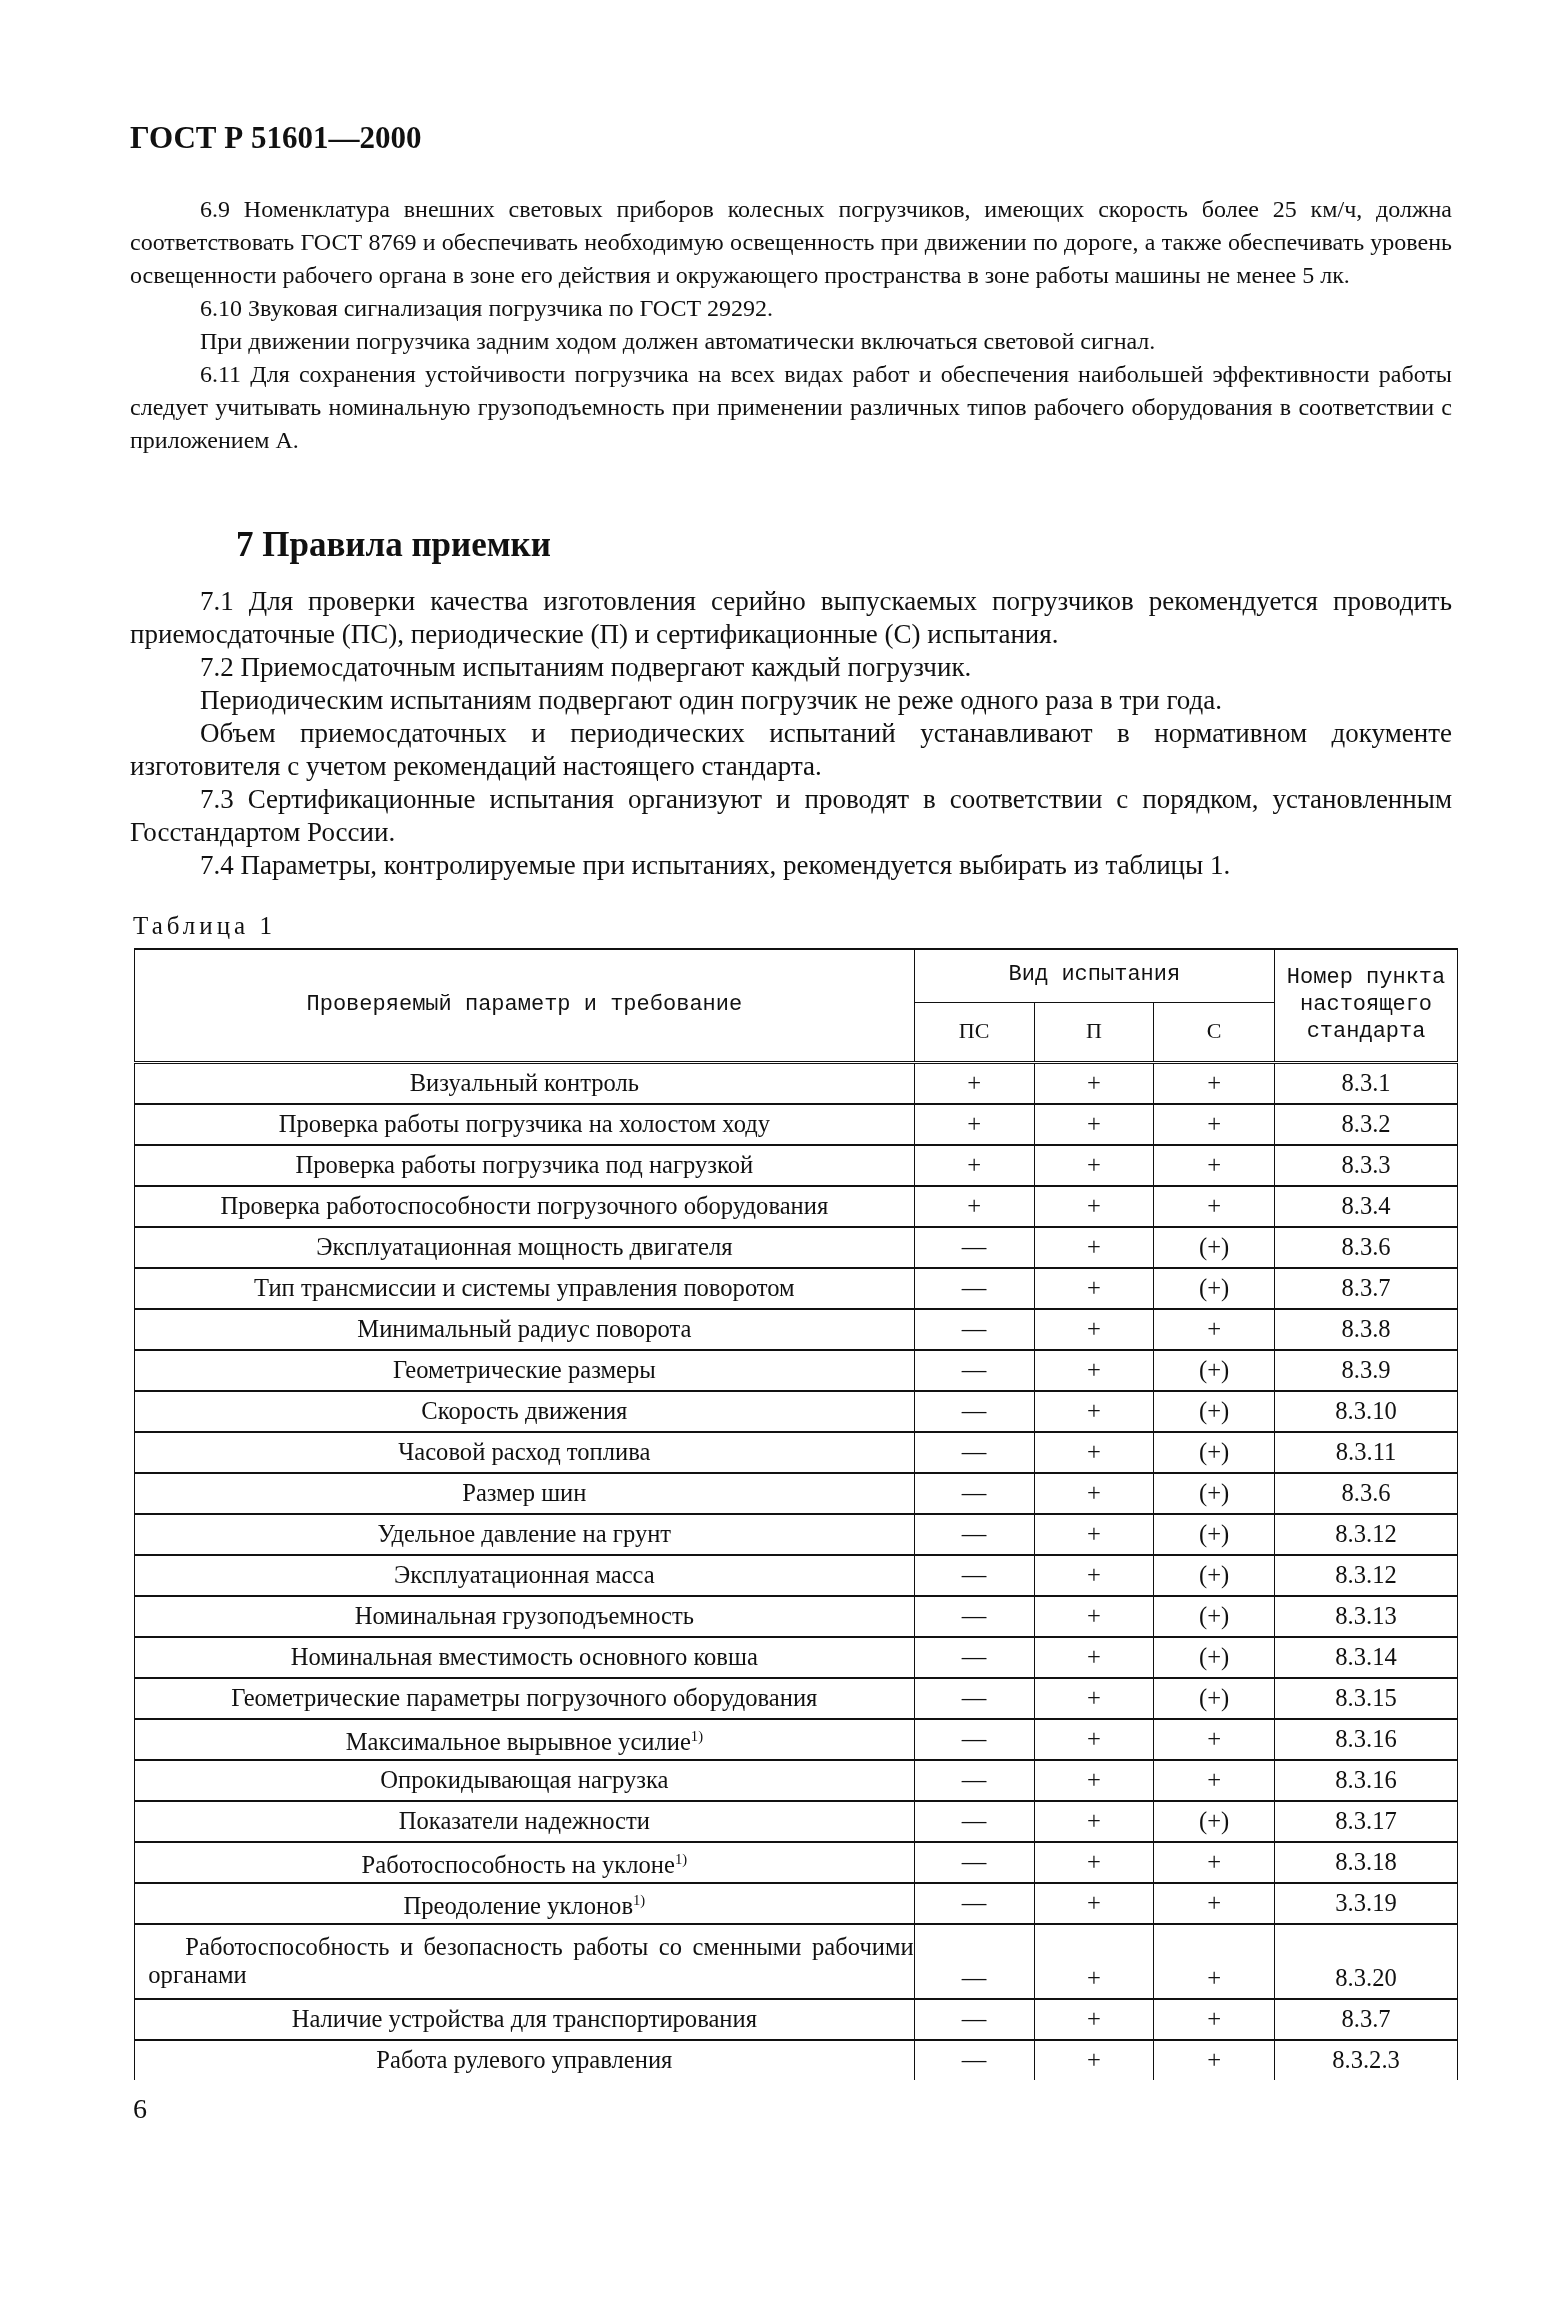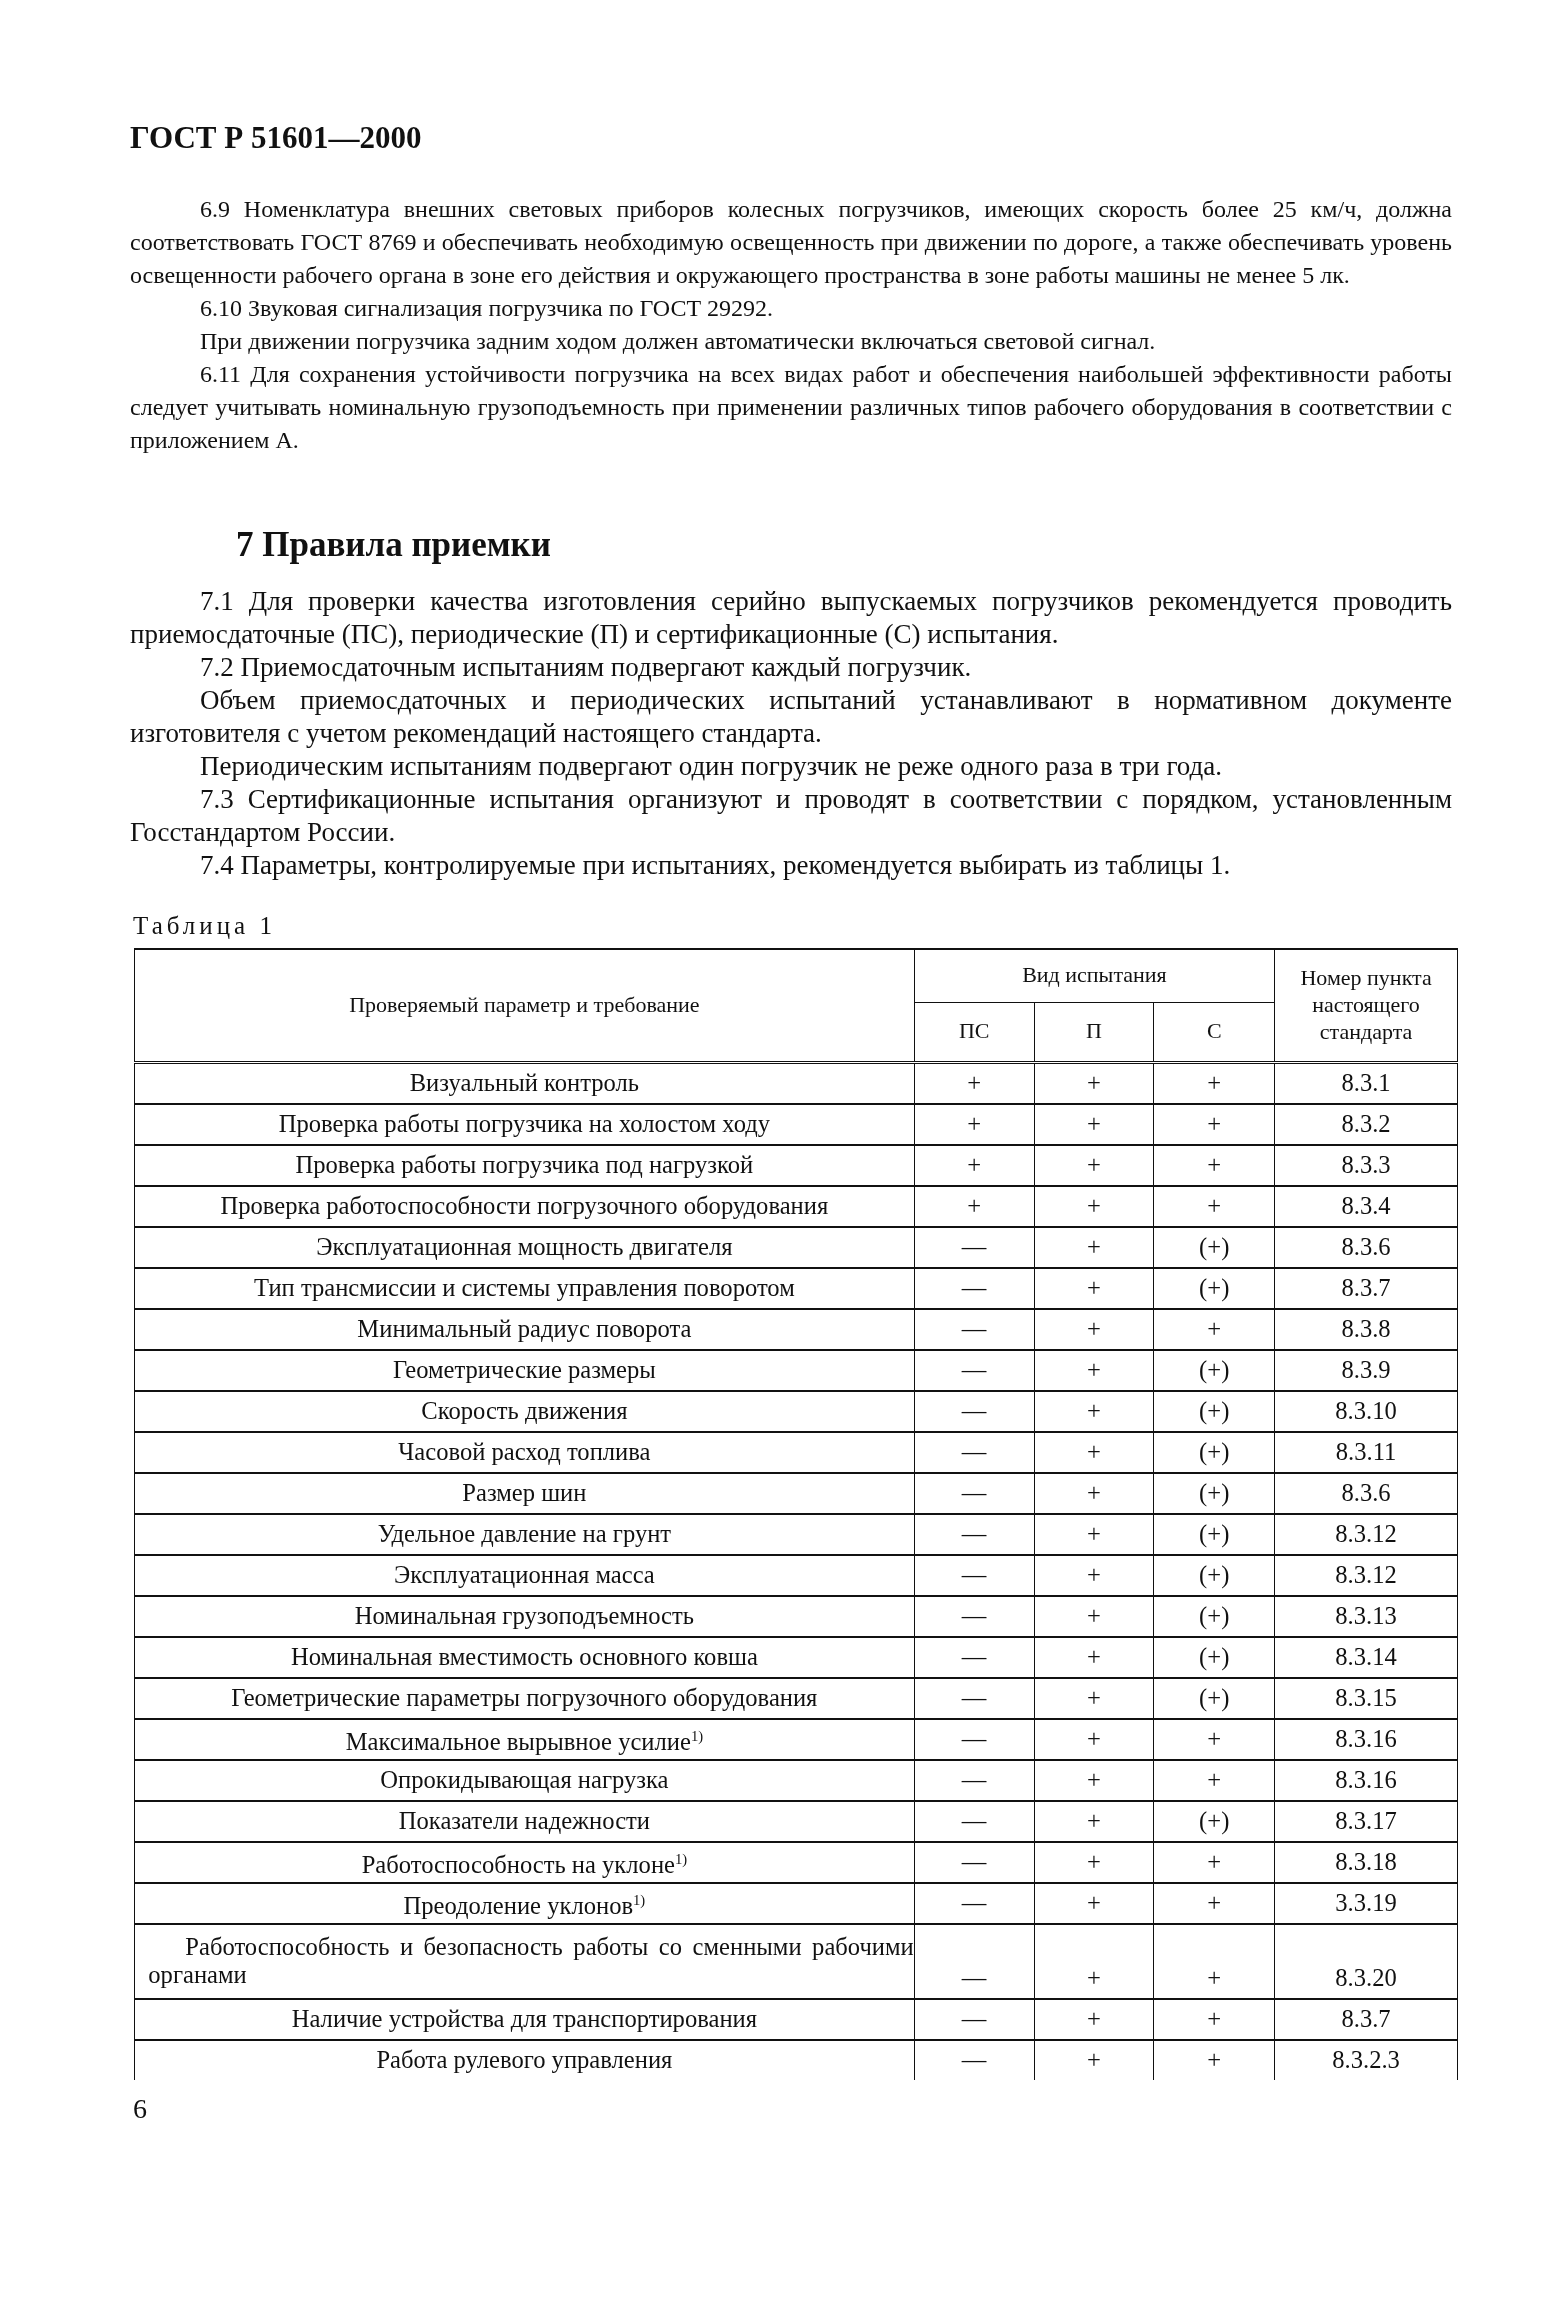--- a/index.html
+++ b/index.html
@@ -8,21 +8,21 @@
   .body{position:absolute;left:130px;top:193px;width:1322px;font-size:24px;line-height:33px;}
   .body p{margin:0;text-align:justify;}
   .ind{text-indent:70px;}
   .sec-title{position:absolute;left:199px;top:525px;font-size:35px;font-weight:bold;margin-left:37px;}
   .body2{position:absolute;left:130px;top:585px;width:1322px;font-size:27px;line-height:33px;}
   .body2 p{margin:0;text-align:justify;}
   .tcap{position:absolute;left:133px;top:912px;font-size:25px;letter-spacing:4px;}
   table{position:absolute;left:134px;top:948px;width:1324px;border-collapse:collapse;font-size:24.6px;}
   th,td{border-left:1.3px solid #111;border-right:1.3px solid #111;padding:0;}
   th{font-weight:normal;font-size:22px;line-height:26.6px;}
-  thead tr:first-child th{border-top:2px solid #111;}
+  thead tr:first-child th{border-top:2px solid #111;font-family:Liberation Mono, monospace;}
   .hb{border-bottom:3.3px double #111;}
   td{border-bottom:2px solid #111;height:39px;text-align:center;line-height:28px;}
   td.p{text-align:center;}
   td.p.wrap{padding-left:13.3px;text-indent:37px;text-align:justify;height:73px;}
   tr.last td{border-bottom:none;}
   .page{position:absolute;left:133px;top:2093px;font-size:28px;}
   sup{font-size:14.6px;}
 </style>
 </head>
 <body>
@@ -34,22 +34,22 @@
   <p class="ind">6.10 Звуковая сигнализация погрузчика по ГОСТ 29292.</p>
   <p class="ind">При движении погрузчика задним ходом должен автоматически включаться световой сигнал.</p>
   <p class="ind">6.11 Для сохранения устойчивости погрузчика на всех видах работ и обеспечения наибольшей эффективности работы следует учитывать номинальную грузоподъемность при применении различных типов рабочего оборудования в соответствии с приложением А.</p>
 </div>
 
 <div class="sec-title">7 Правила приемки</div>
 
 <div class="body2">
   <p class="ind">7.1 Для проверки качества изготовления серийно выпускаемых погрузчиков рекомендуется проводить приемосдаточные (ПС), периодические (П) и сертификационные (С) испытания.</p>
   <p class="ind">7.2 Приемосдаточным испытаниям подвергают каждый погрузчик.</p>
+  <p class="ind">Периодическим испытаниям подвергают один погрузчик не реже одного раза в три года.</p>
   <p class="ind">Объем приемосдаточных и периодических испытаний устанавливают в нормативном документе изготовителя с учетом рекомендаций настоящего стандарта.</p>
-  <p class="ind">Периодическим испытаниям подвергают один погрузчик не реже одного раза в три года.</p>
   <p class="ind">7.3 Сертификационные испытания организуют и проводят в соответствии с порядком, установленным Госстандартом России.</p>
   <p class="ind">7.4 Параметры, контролируемые при испытаниях, рекомендуется выбирать из таблицы 1.</p>
 </div>
 
 <div class="tcap">Таблица 1</div>
 
 <table>
   <colgroup>
     <col style="width:781px">
       <col style="width:120px">

